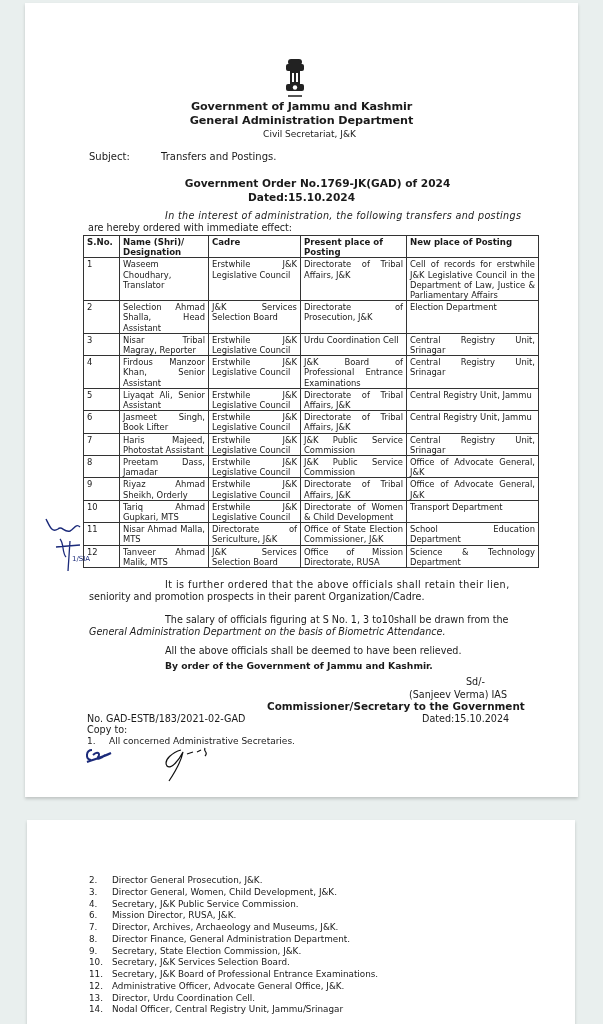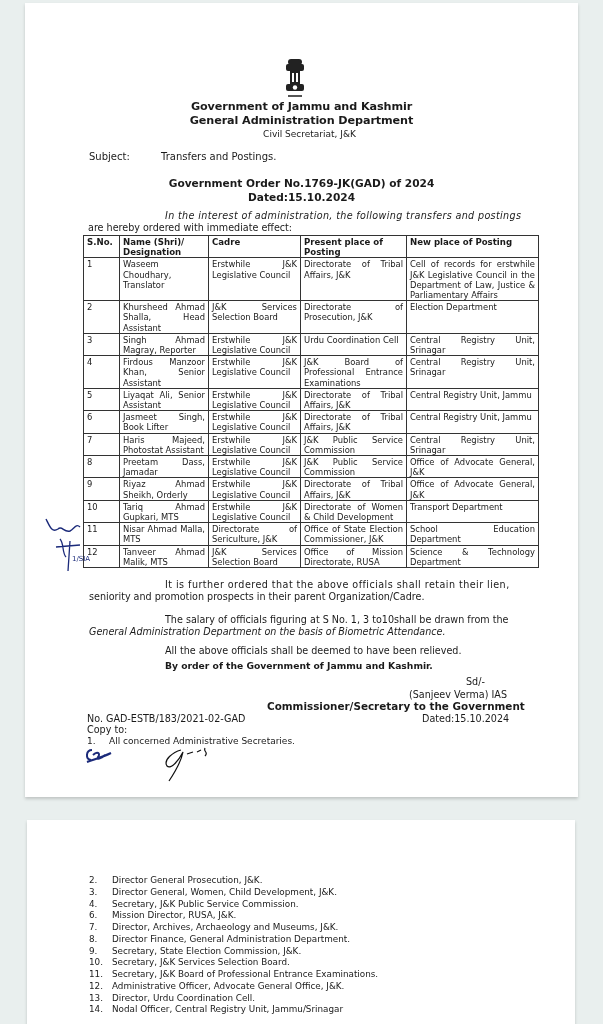--- a/index.html
+++ b/index.html
@@ -22,21 +22,21 @@
   
   .emblem { position: absolute; left: 255px; top: 54px; width: 30px; height: 44px; }
   .hdr { position: absolute; left: 0; width: 553px; text-align: center; }
   .hdr1 { top: 97px; font-size: 11.2px; font-weight: bold; letter-spacing: -0.1px; }
   .hdr2 { top: 111px; font-size: 11.2px; font-weight: bold; letter-spacing: -0.1px; }
   .hdr3 { top: 126px; font-size: 9px; padding-left: 8px; }
 
   .subject { left: 64px; top: 148px; font-size: 10px; }
   .subject .label { display: inline-block; width: 72px; }
 
-  .order-title { left: 0; width: 553px; text-align: center; top: 174px; font-size: 10.6px; font-weight: bold; }
+  .order-title { left: 0; width: 553px; text-align: center; top: 174px; font-size: 10.6px; font-weight: bold; padding-left: 16px; }
   .order-date { left: 0; width: 553px; text-align: center; top: 188px; font-size: 10.6px; font-weight: bold; }
 
   .para { font-size: 9.6px; line-height: 11px; }
   .intro1 { left: 140px; top: 207px; letter-spacing: 0.35px; font-style: italic; }
   .intro2 { left: 63px; top: 219px; }
 
   
   table.orders {
     position: absolute; left: 58px; top: 232px;
     width: 455px; border-collapse: collapse;
@@ -129,28 +129,28 @@
     <tbody id="table-body">
         <tr>
           <td>1</td>
           <td class="just">Waseem Choudhary, Translator</td>
           <td class="just">Erstwhile J&amp;K Legislative Council</td>
           <td class="just">Directorate of Tribal Affairs, J&amp;K</td>
           <td class="just">Cell of records for erstwhile J&amp;K Legislative Council in the Department of Law, Justice &amp; Parliamentary Affairs</td>
         </tr>
         <tr>
           <td>2</td>
-          <td class="just">Khursheed Ahmad Shalla, Head Assistant</td>
+          <td class="just">Selection Ahmad Shalla, Head Assistant</td>
           <td class="just">J&amp;K Services Selection Board</td>
           <td class="just">Directorate of Prosecution, J&amp;K</td>
           <td class="just">Election Department</td>
         </tr>
         <tr>
           <td>3</td>
-          <td class="just">Singh Ahmad Magray, Reporter</td>
+          <td class="just">Nisar Tribal Magray, Reporter</td>
           <td class="just">Erstwhile J&amp;K Legislative Council</td>
           <td class="just">Urdu Coordination Cell</td>
           <td class="just">Central Registry Unit, Srinagar</td>
         </tr>
         <tr>
           <td>4</td>
           <td class="just">Firdous Manzoor Khan, Senior Assistant</td>
           <td class="just">Erstwhile J&amp;K Legislative Council</td>
           <td class="just">J&amp;K Board of Professional Entrance Examinations</td>
           <td class="just">Central Registry Unit, Srinagar</td>

